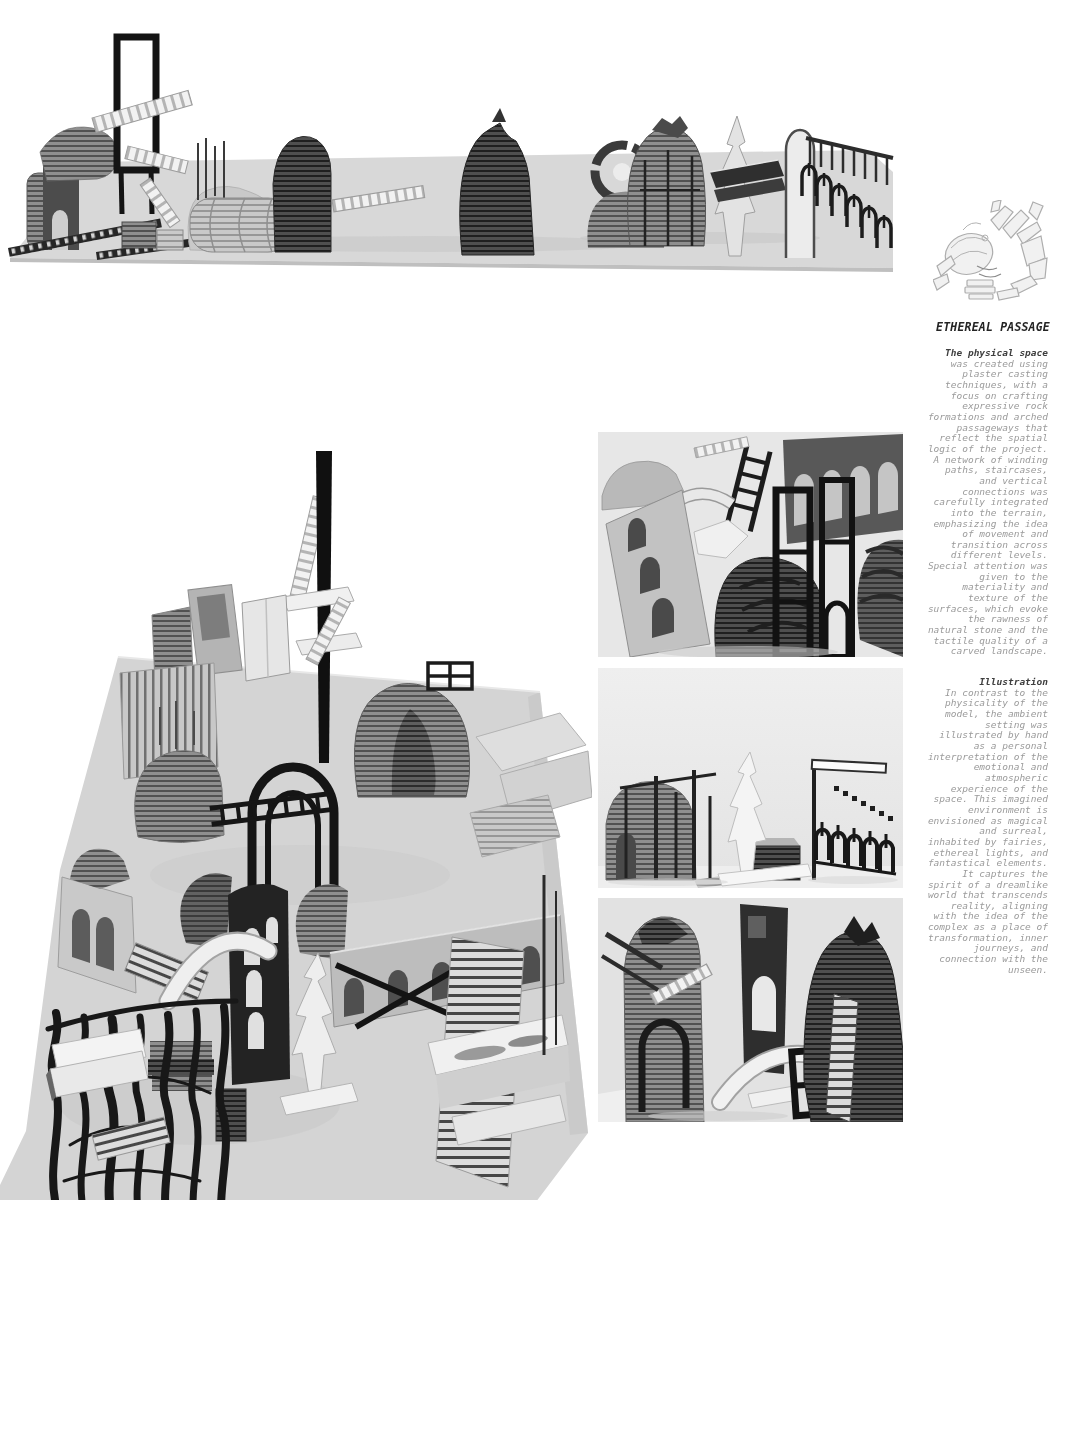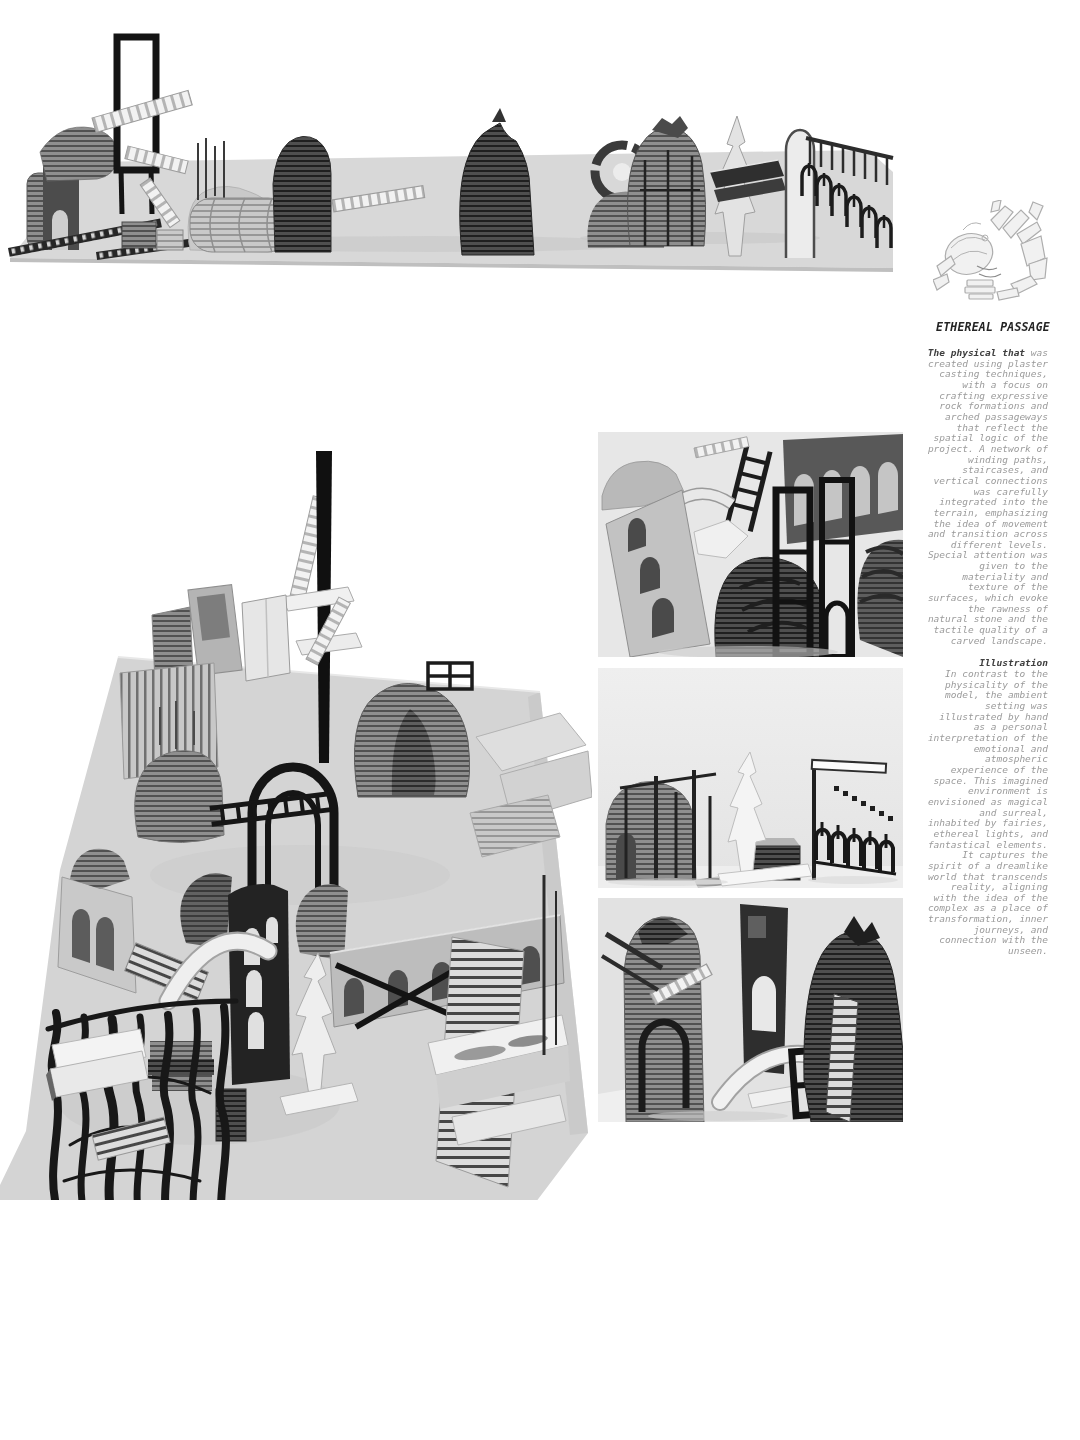--- a/index.html
+++ b/index.html
@@ -13,21 +13,21 @@
   .detail-a{top:432px;height:225px;}
   .detail-b{top:668px;height:220px;}
   .detail-c{top:898px;height:224px;}
   .textcol{position:absolute;left:926px;top:200px;width:124px;}
   .sketch{width:117px;height:112px;margin-left:auto;}
   .sketch svg{display:block;width:100%;height:100%;}
   .title{margin:8px 0 0 0;font-size:11.5px;line-height:14px;font-weight:bold;font-style:italic;
          color:#242424;text-align:right;letter-spacing:0.2px;white-space:nowrap;}
   .para{margin:14px 0 0 0;width:122px;text-align:right;font-size:9.5px;line-height:10.65px;
         font-style:italic;color:#9b9b9b;}
-  .para + .para{margin-top:12px;}
+  .para + .para{margin-top:20px;}
   .lead{font-weight:bold;color:#3f3f3f;}
   .lead-block{display:block;}
   .pbody{color:#9b9b9b;font-style:italic;}
 </style>
 </head>
 <body>
 
 <div class="page">
 
   <figure class="fig panorama">
@@ -474,21 +474,21 @@
           <path d="M30,30 q8,-10 18,-6"></path>
           <circle cx="52" cy="38" r="3"></circle>
         </g>
         <path d="M44,66 q10,6 20,2 M46,74 q12,6 22,0" stroke="#8b8b8b" stroke-width="1.2" fill="none"></path>
       </svg>
     </div>
 
     <h1 class="title">ETHEREAL PASSAGE</h1>
 
     <p class="para">
-      <span class="lead">The physical that</span>
+      <span class="lead">The physical space</span>
       <span class="pbody">was created using plaster casting techniques, with a focus on crafting expressive rock formations and arched passageways that reflect the spatial logic of the project. A network of winding paths, staircases, and vertical connections was carefully integrated into the terrain, emphasizing the idea of movement and transition across different levels. Special attention was given to the materiality and texture of the surfaces, which evoke the rawness of natural stone and the tactile quality of a carved landscape.</span>
     </p>
 
     <p class="para">
       <span class="lead lead-block">Illustration</span>
       <span class="pbody">In contrast to the physicality of the model, the ambient setting was illustrated by hand as a personal interpretation of the emotional and atmospheric experience of the space. This imagined environment is envisioned as magical and surreal, inhabited by fairies, ethereal lights, and fantastical elements. It captures the spirit of a dreamlike world that transcends reality, aligning with the idea of the complex as a place of transformation, inner journeys, and connection with the unseen.</span>
     </p>
   </aside>
 
 </div>

